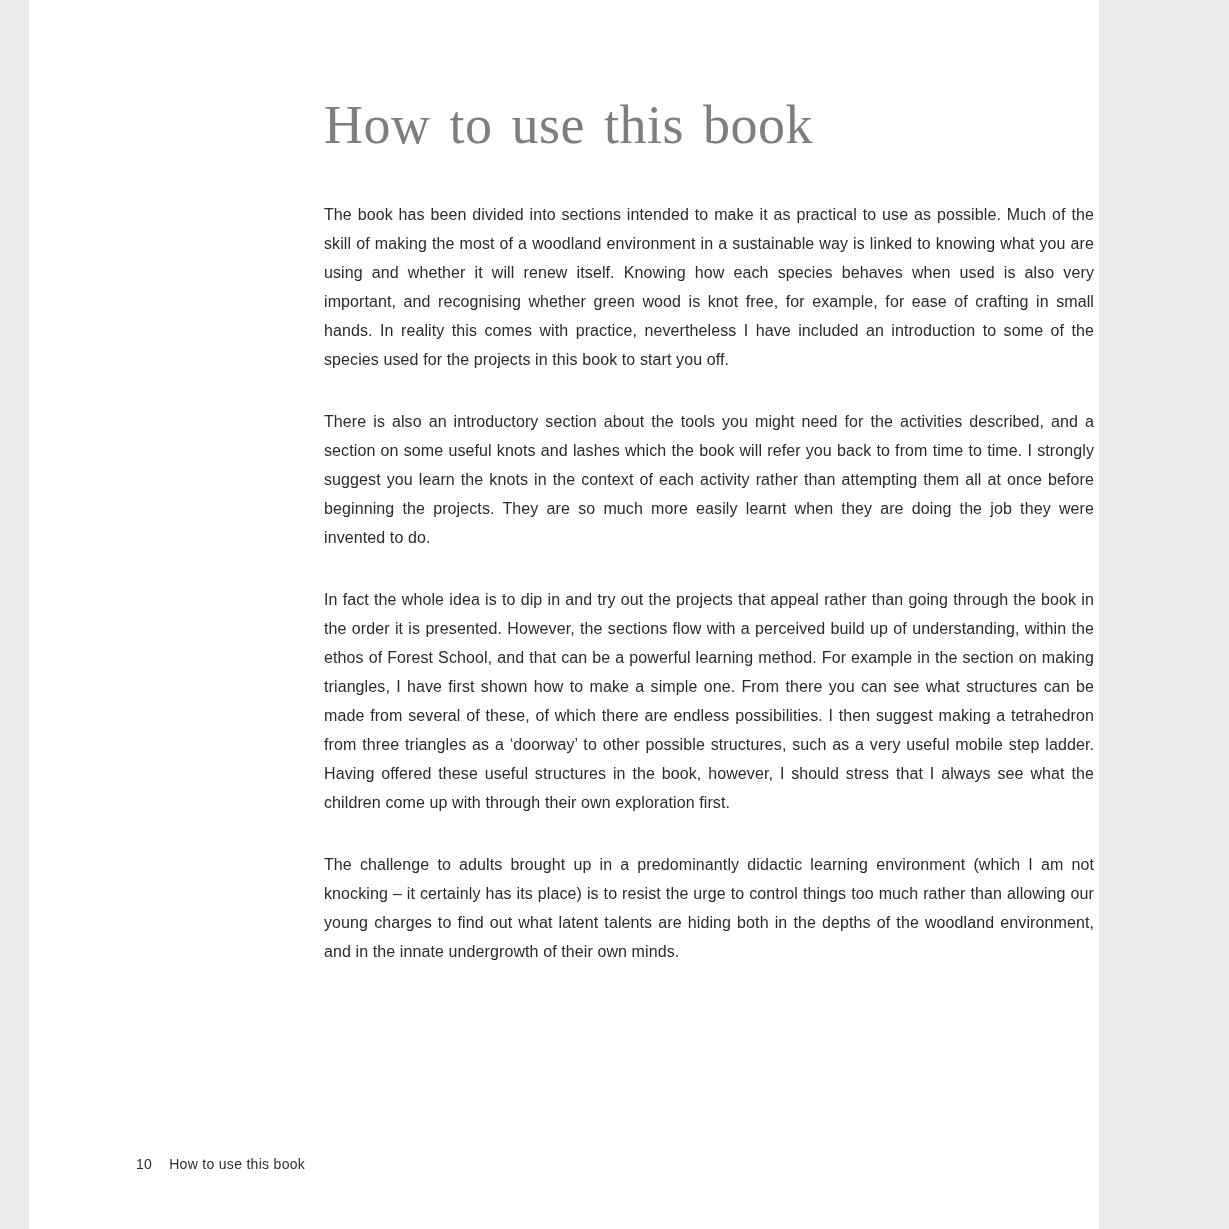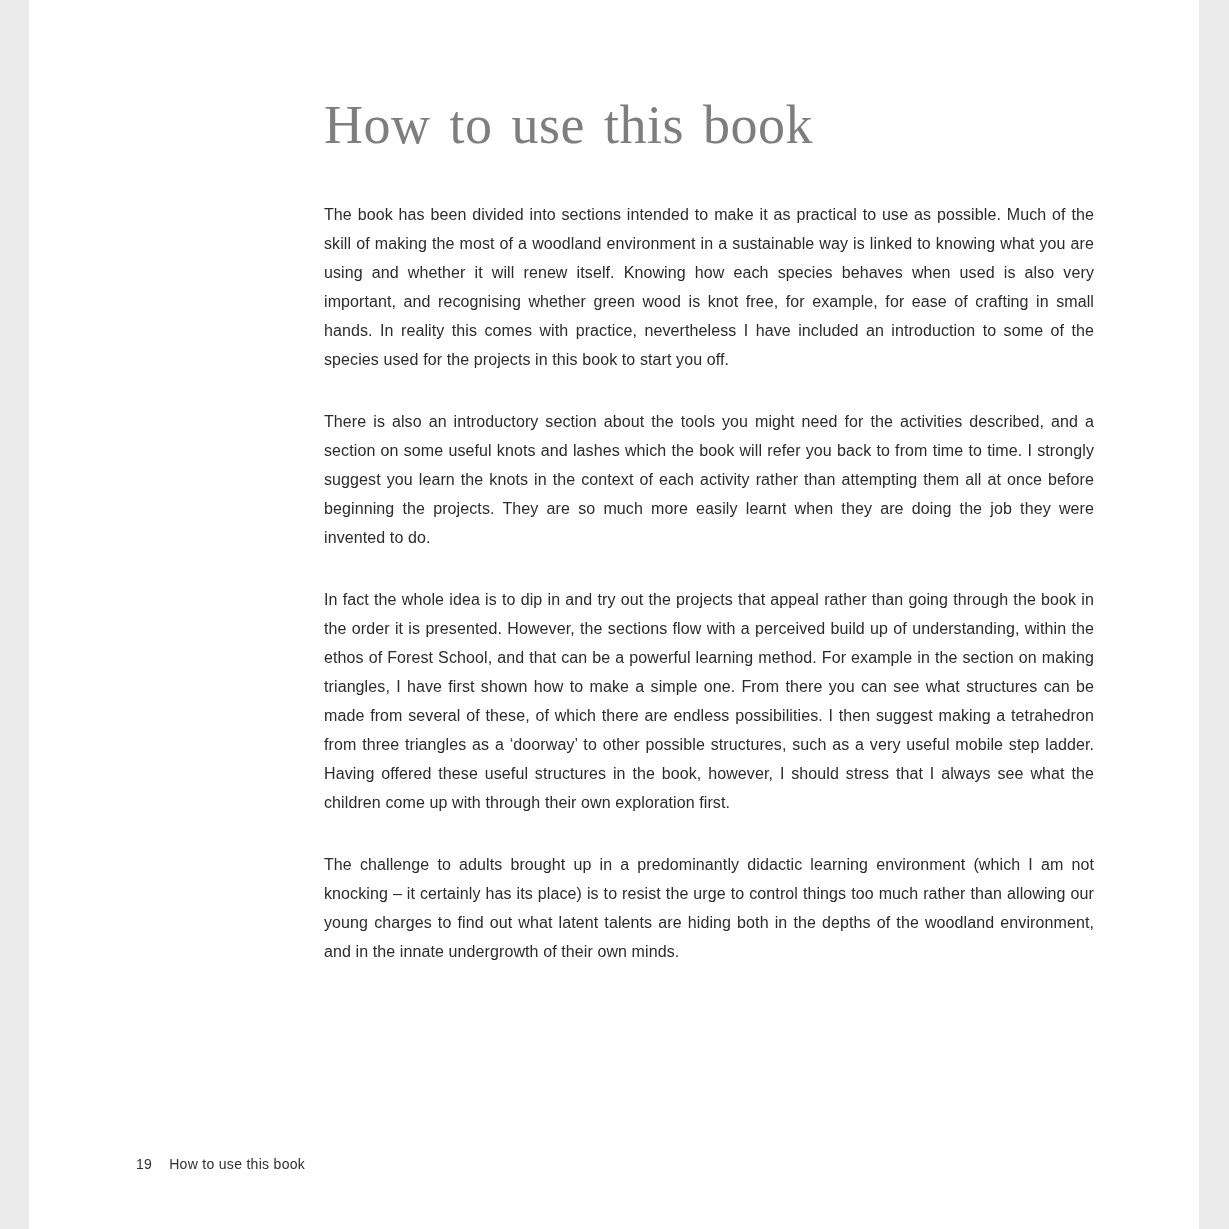--- a/index.html
+++ b/index.html
@@ -7,21 +7,21 @@
     width: 1229px;
     height: 1229px;
     background: #ebebeb;
     font-family: "Liberation Sans", sans-serif;
     overflow: hidden;
   }
   .book-page {
     position: absolute;
     left: 29px;
     top: 0;
-    width: 1170px;
+    width: 1070px;
     height: 1229px;
     background: #ffffff;
   }
   .content {
     position: absolute;
     left: 295px;
     top: 0;
     width: 770px;
   }
   .chapter-title {
@@ -64,16 +64,16 @@
     <p class="body-paragraph">The book has been divided into sections intended to make it as practical to use as possible. Much of the skill of making the most of a woodland environment in a sustainable way is linked to knowing what you are using and whether it will renew itself. Knowing how each species behaves when used is also very important, and recognising whether green wood is knot free, for example, for ease of crafting in small hands. In reality this comes with practice, nevertheless I have included an introduction to some of the species used for the projects in this book to start you off.</p>
 
     <p class="body-paragraph">There is also an introductory section about the tools you might need for the activities described, and a section on some useful knots and lashes which the book will refer you back to from time to time. I strongly suggest you learn the knots in the context of each activity rather than attempting them all at once before beginning the projects. They are so much more easily learnt when they are doing the job they were invented to do.</p>
 
     <p class="body-paragraph">In fact the whole idea is to dip in and try out the projects that appeal rather than going through the book in the order it is presented. However, the sections flow with a perceived build up of understanding, within the ethos of Forest School, and that can be a powerful learning method. For example in the section on making triangles, I have first shown how to make a simple one. From there you can see what structures can be made from several of these, of which there are endless possibilities. I then suggest making a tetrahedron from three triangles as a ‘doorway’ to other possible structures, such as a very useful mobile step ladder. Having offered these useful structures in the book, however, I should stress that I always see what the children come up with through their own exploration first.</p>
 
     <p class="body-paragraph">The challenge to adults brought up in a predominantly didactic learning environment (which I am not knocking – it certainly has its place) is to resist the urge to control things too much rather than allowing our young charges to find out what latent talents are hiding both in the depths of the woodland environment, and in the innate undergrowth of their own minds.</p>
   </div>
 
   <div class="page-footer">
-    <span>19</span>
+    <span>10</span>
     <span>How to use this book</span>
   </div>
 </div>
 
 </body></html>

